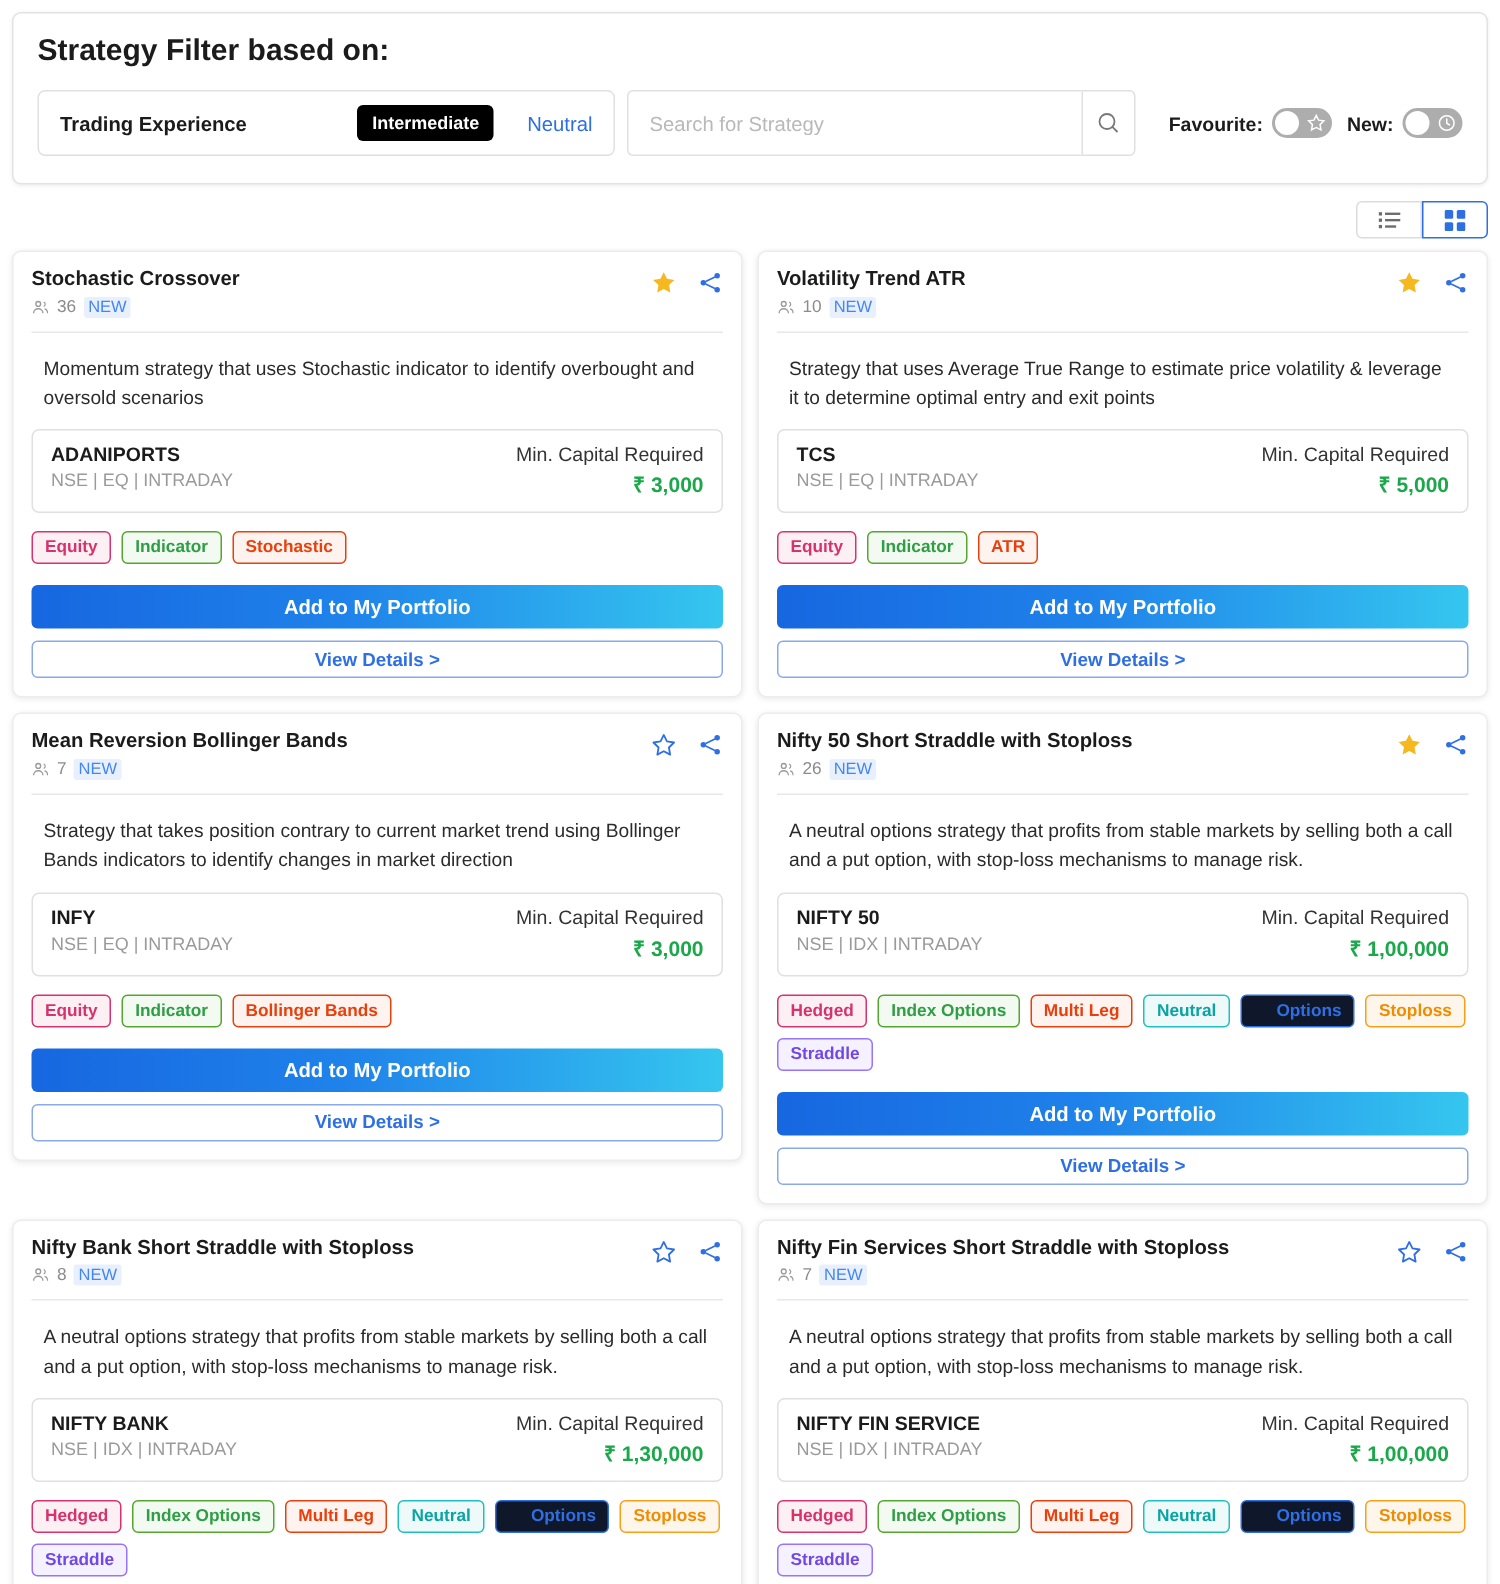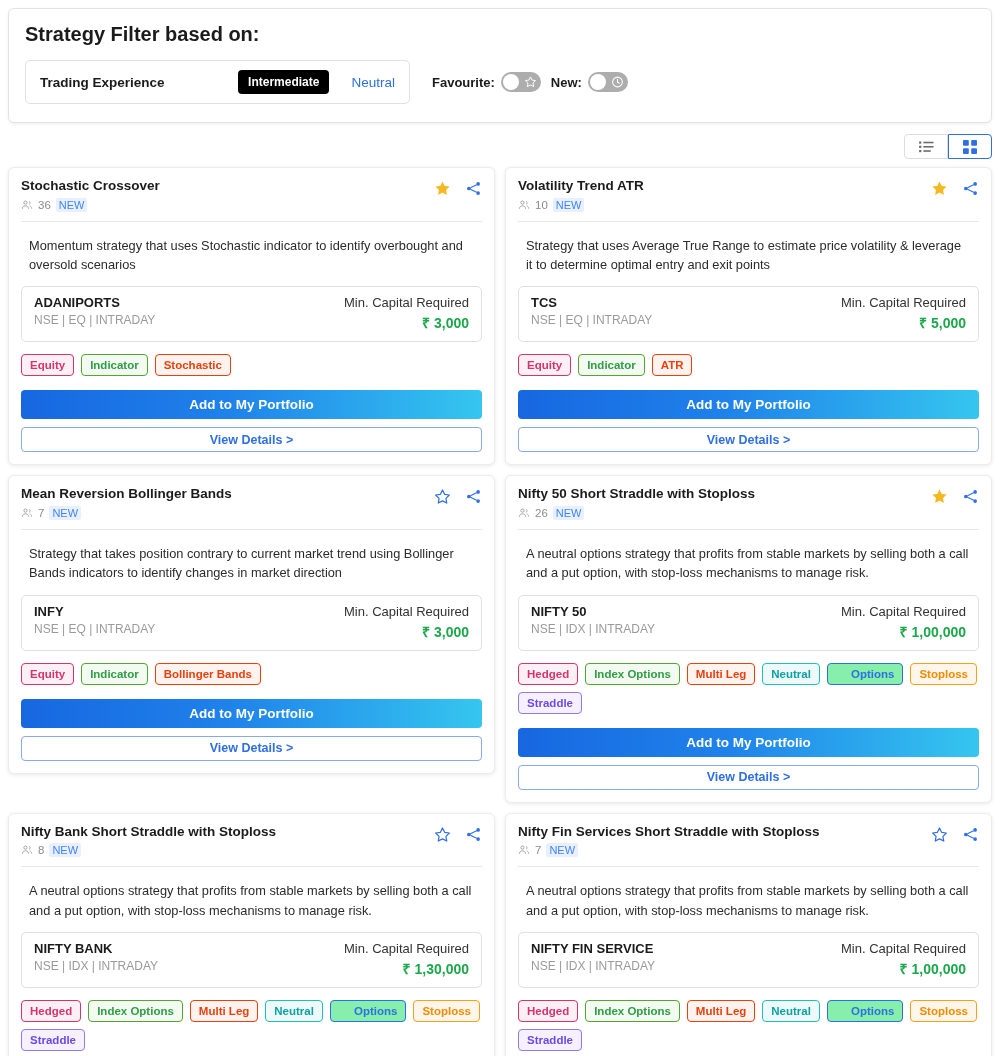--- a/index.html
+++ b/index.html
@@ -202,21 +202,21 @@
     font-weight: bold;
     border: 1px solid;
     border-radius: 4px;
     padding: 4px 8px;
     white-space: nowrap;
   }
   .tag-pink   { color: #d6336c; border-color: #d6336c; background: #fdf0f5; }
   .tag-green  { color: #2f9e44; border-color: #55a630; background: #f2faf2; }
   .tag-red    { color: #e8400c; border-color: #e8400c; background: #fef3ef; }
   .tag-teal   { color: #0ca3a3; border-color: #20bfbf; background: #eefafa; }
-  .tag-blue   { color: #2f6fe4; border-color: #2f6fe4; background: #86efac; padding-left: 23px; }
+  .tag-blue   { color: #2f6fe4; border-color: #2f6fe4; background: #0f172a; padding-left: 23px; }
   .tag-orange { color: #f08c00; border-color: #f6a01a; background: #fef6ea; }
   .tag-purple { color: #7048e8; border-color: #9775fa; background: #f5f1fe; }
 
   .btn-primary {
     display: block;
     width: 100%;
     margin-top: 14px;
     height: 29px;
     border: none;
     border-radius: 4px;
@@ -248,20 +248,29 @@
 <div class="filter-panel">
   <div class="filter-title">Strategy Filter based on:</div>
   <div class="filter-row">
 
     <div class="experience-box">
       <span class="experience-label">Trading Experience</span>
       <span class="experience-badge">Intermediate</span>
       <a class="change-link" href="#">Neutral</a>
     </div>
 
+    <div class="search-wrap">
+      <input class="search-input" type="text" placeholder="Search for Strategy" style="">
+      <div class="search-btn">
+        <svg width="16" height="16" viewBox="0 0 16 16">
+          <circle cx="7" cy="7" r="5" fill="none" stroke="#777" stroke-width="1.2"></circle>
+          <line x1="10.6" y1="10.6" x2="14" y2="14" stroke="#777" stroke-width="1.2"></line>
+        </svg>
+      </div>
+    </div>
 
     <div class="toggles">
       <div class="toggle-group">
         <span class="toggle-label">Favourite:</span>
         <div class="switch">
           <span class="knob"></span>
           <span class="sw-icon">
             <svg width="13" height="13" viewBox="0 0 24 24">
               <path d="M12 2.6l2.9 5.9 6.5.9-4.7 4.6 1.1 6.5-5.8-3-5.8 3 1.1-6.5L2.6 9.4l6.5-.9z" fill="none" stroke="#ffffff" stroke-width="1.8"></path>
             </svg>

